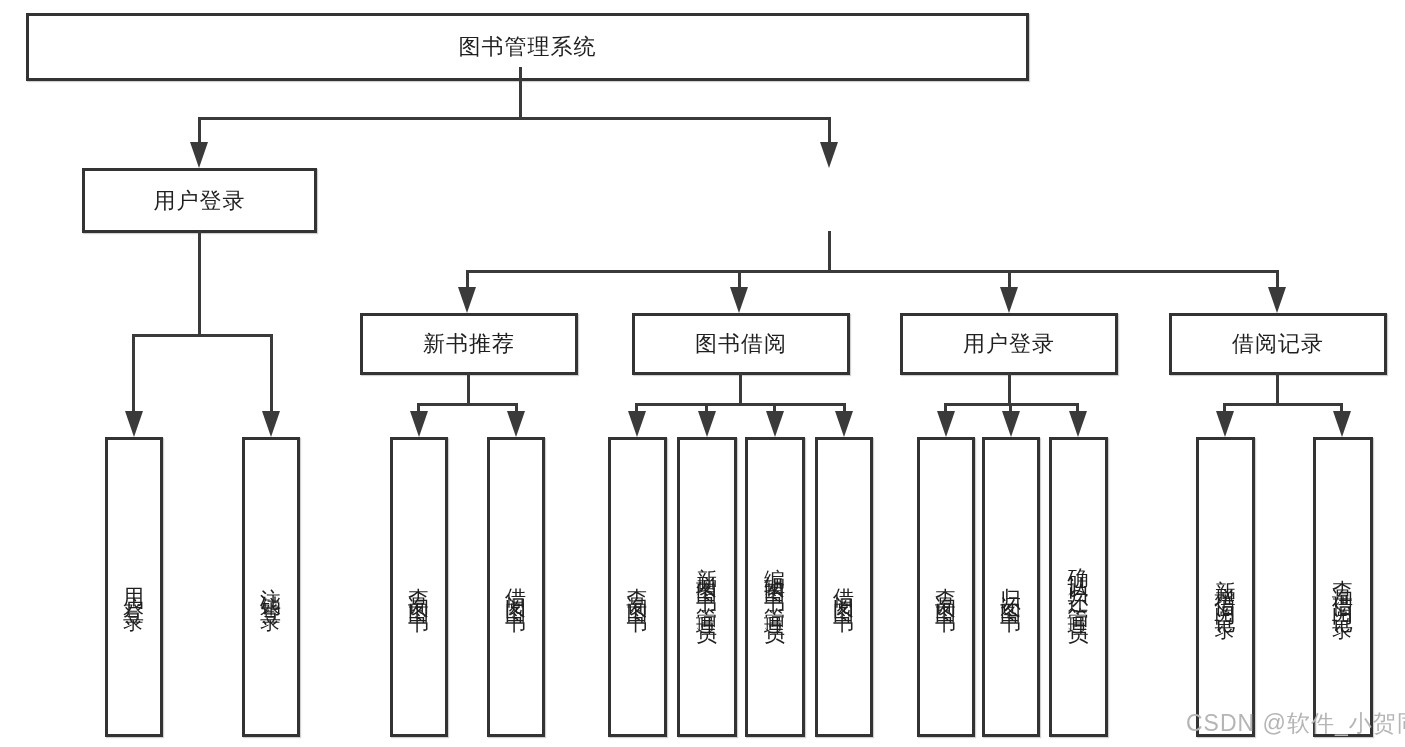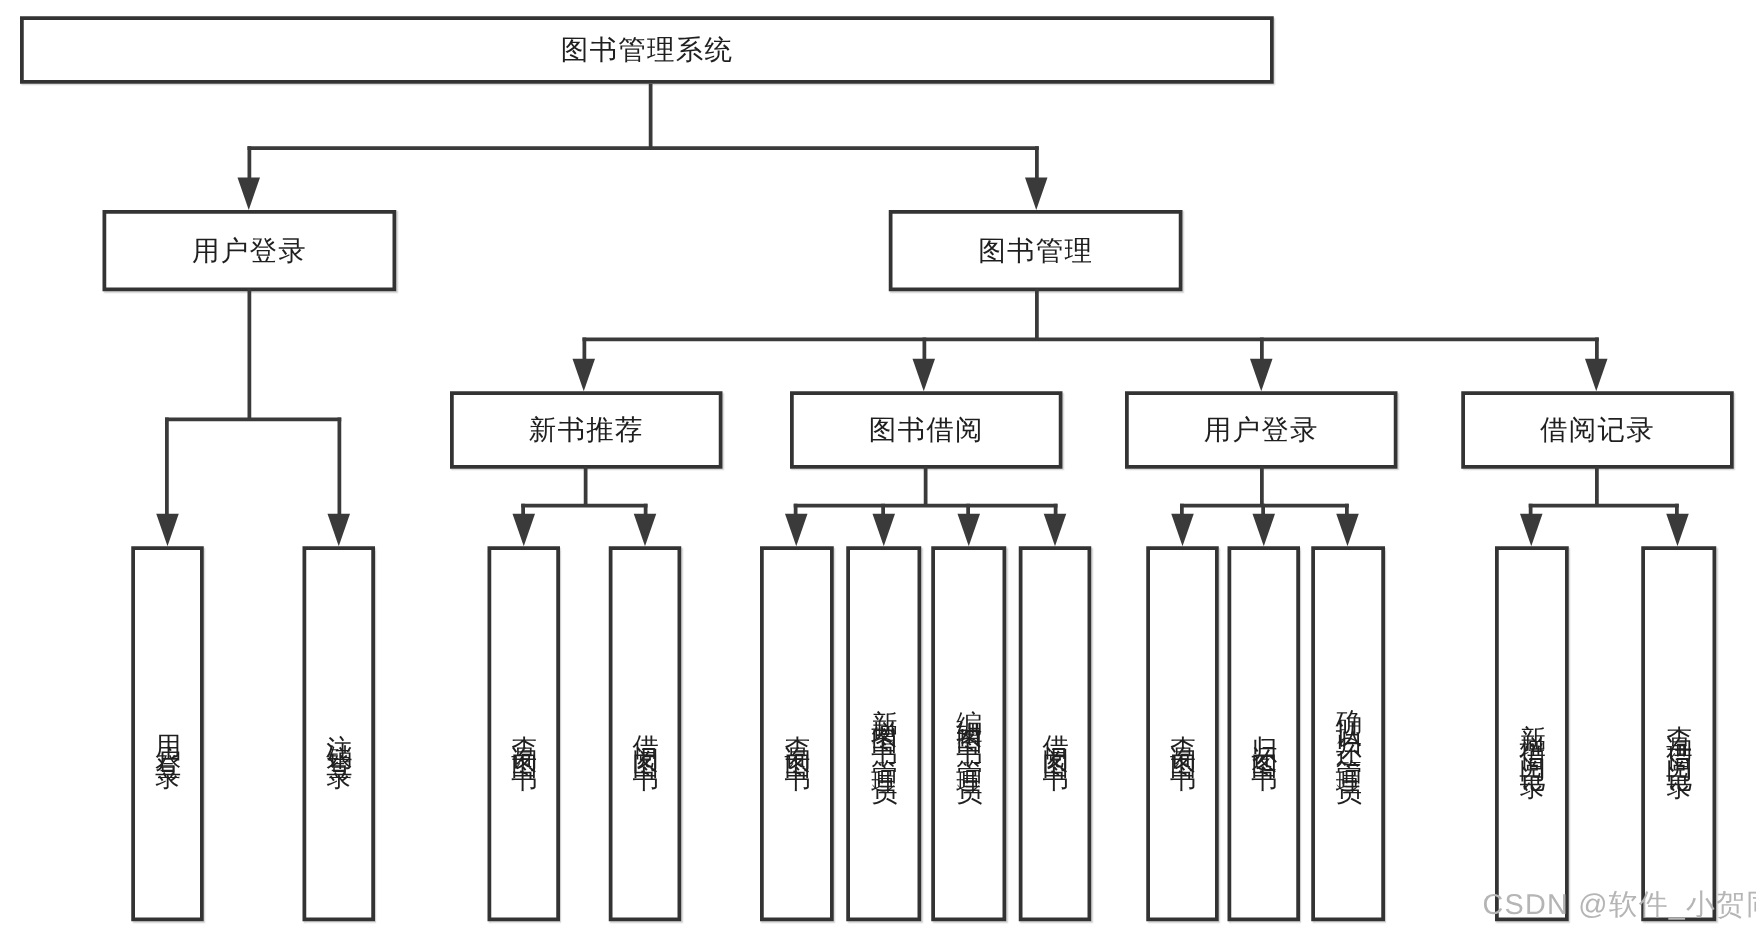--- a/index.html
+++ b/index.html
@@ -52,36 +52,33 @@
     color: #b5b5b5;
     white-space: nowrap;
     letter-spacing: 1px;
   }
 </style>
 </head>
 <body>
 
 <div class="canvas">
 
-  <div class="box" style="left:16px; top:13px; width:1003px; height:54px;align-items:center;">
+  <div class="box" style="left:26px; top:13px; width:1003px; height:68px;align-items:center;">
     <span>图书管理系统</span>
   </div>
 
   <div class="vl" style="left:519px; top:67px; height:51px;"></div>
   <div class="hl" style="left:198px; top:117px; width:633px;"></div>
   <div class="vl" style="left:198px; top:117px; height:33px;"></div>
   <div class="arr" style="left:190px; top:142px;"></div>
   <div class="vl" style="left:828px; top:117px; height:33px;"></div>
   <div class="arr" style="left:820px; top:142px;"></div>
 
   <div class="box" style="left:82px; top:168px; width:235px; height:65px;">
     <span>用户登录</span>
-  </div>
-  <div class="box" style="left:711px; top:168px; width:235px; height:65px;">
-    <span>图书管理</span>
   </div>
 
   <div class="vl" style="left:198px; top:231px; height:105px;"></div>
   <div class="hl" style="left:132px; top:334px; width:141px;"></div>
   <div class="vl" style="left:132px; top:334px; height:82px;"></div>
   <div class="arr" style="left:125px; top:411px;"></div>
   <div class="vl" style="left:270px; top:334px; height:82px;"></div>
   <div class="arr" style="left:262px; top:411px;"></div>
 
   <div class="vl" style="left:828px; top:231px; height:41px;"></div>

